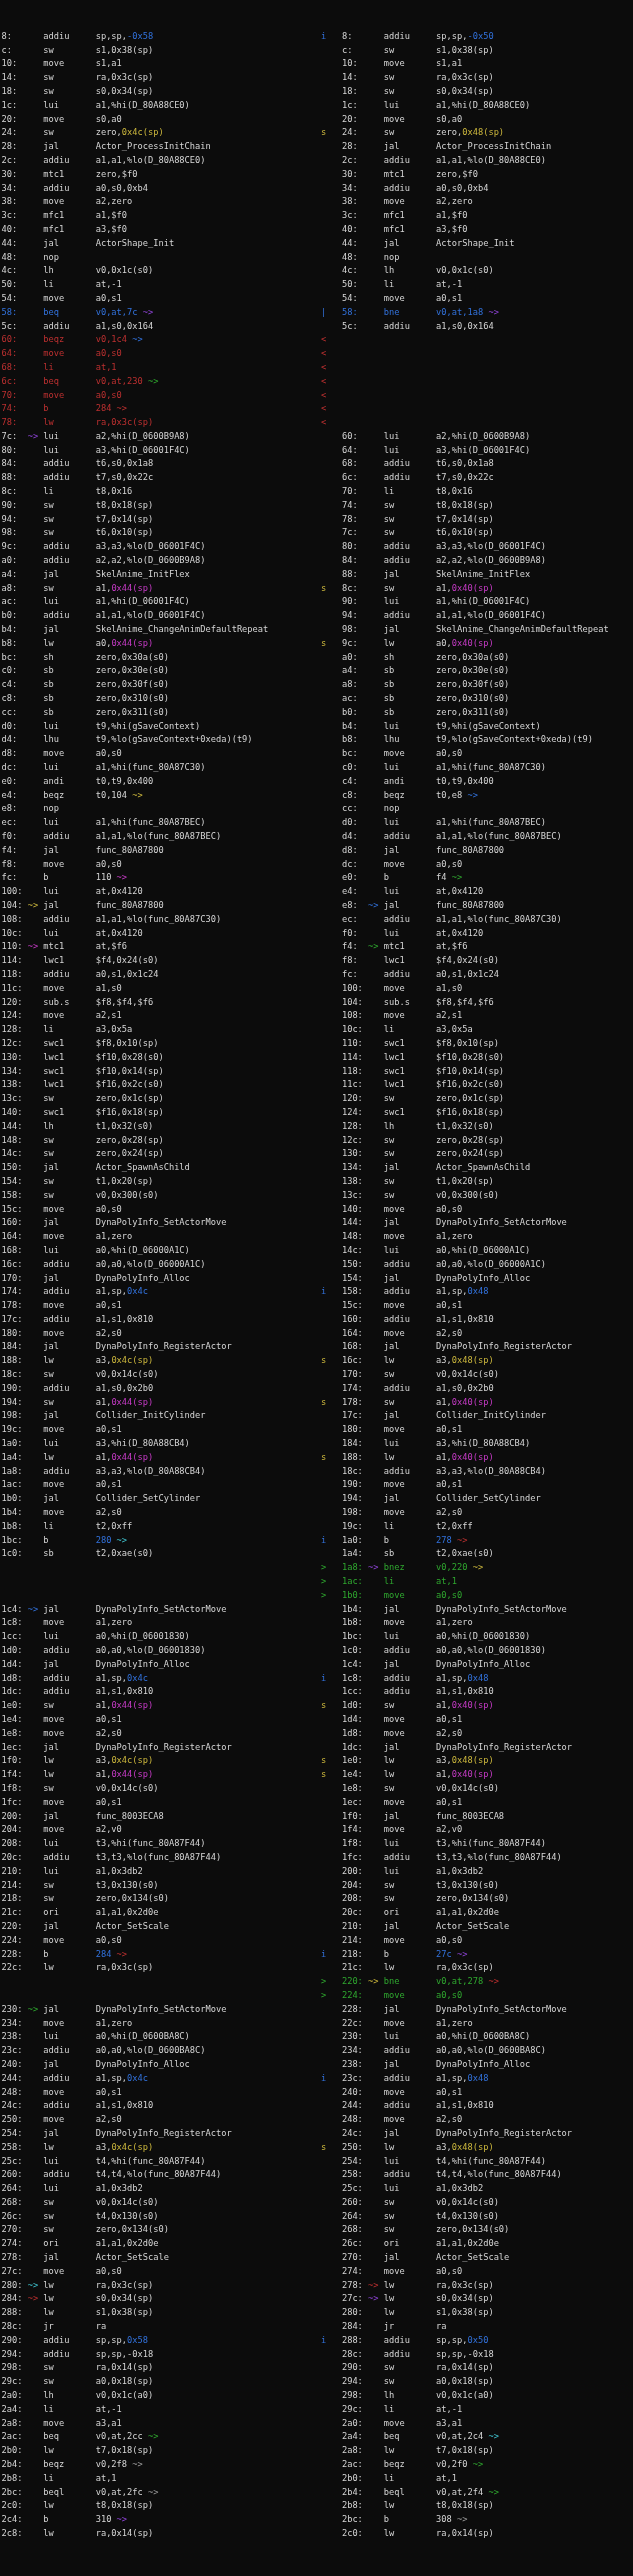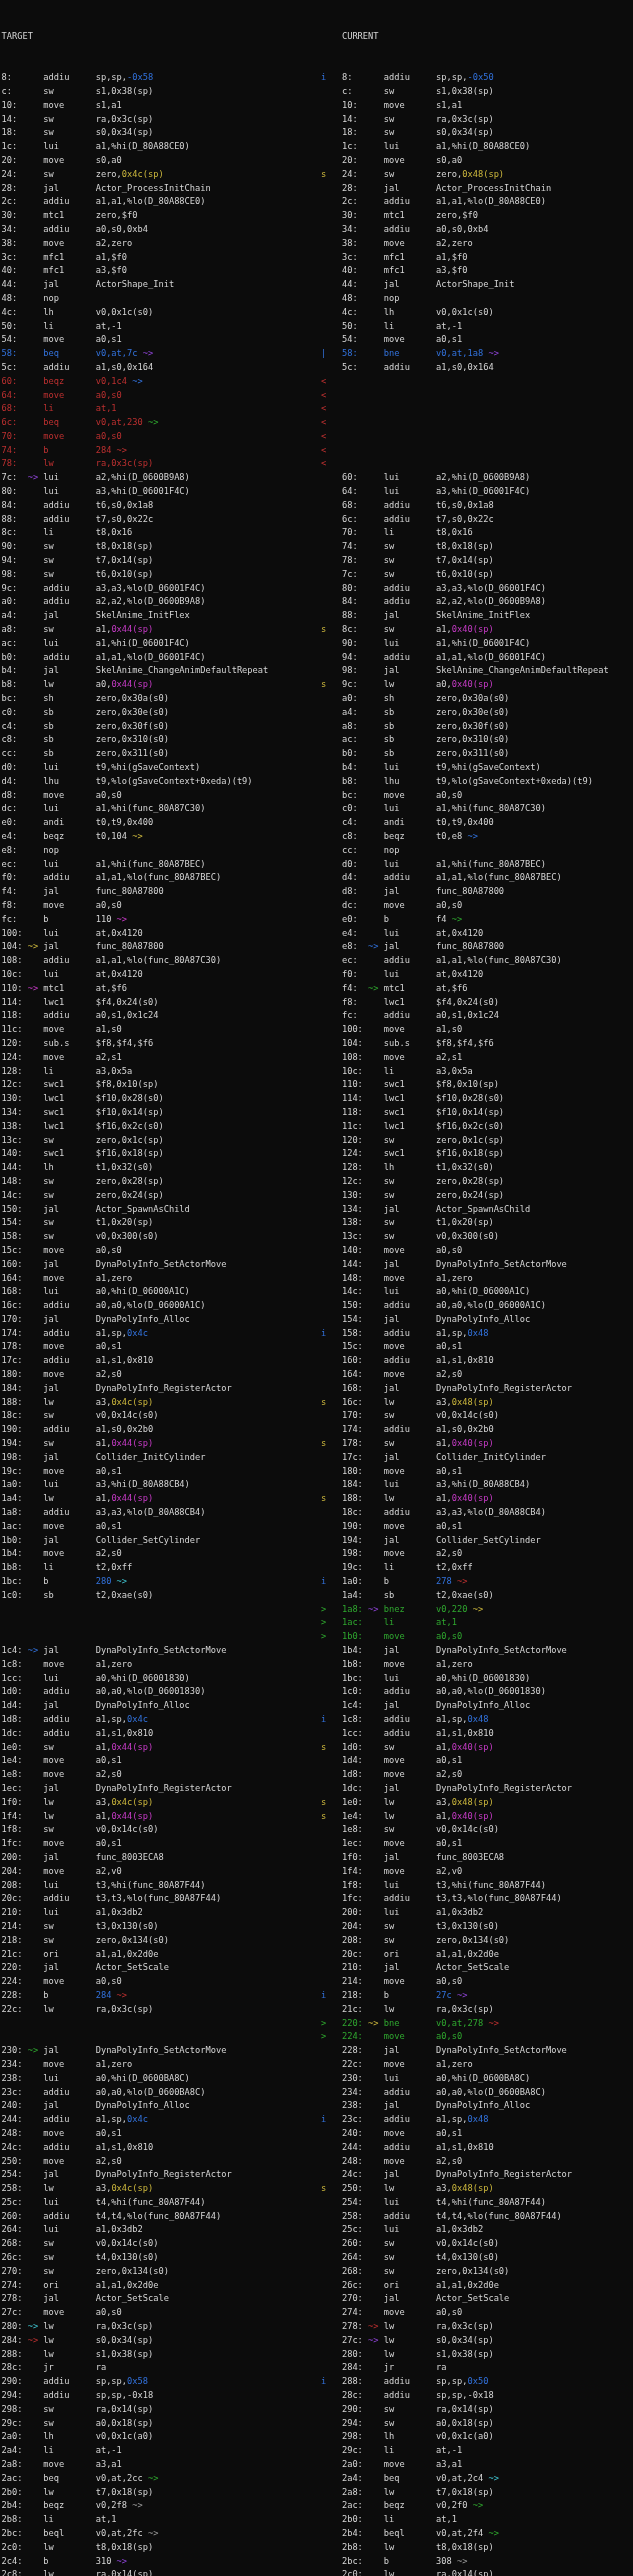--- a/index.html
+++ b/index.html
@@ -18,19 +18,15 @@
   .r{color:#bd3030}   
   .g{color:#2fa82f}   
   .c{color:#3fc3cf}   
   .p{color:#8f44d8}   
   .e{color:#9a9a9a}   
 </style>
 </head>
 <body>
 
 <div class="term">
-  <div class="row">
-    <span class="lcol">TARGET</span>
-    <span class="rcol">    <span>CURRENT</span></span>
-  </div>
   <div id="rows"><div class="row"><span class="lcol"><span>8:   </span><span>   </span><span>addiu     </span><span>sp,sp,</span><span class="b">-0x58</span></span><span class="rcol"><span class="b">i   </span><span>8:   </span><span>   </span><span>addiu     </span><span>sp,sp,</span><span class="b">-0x50</span></span></div><div class="row"><span class="lcol"><span>c:   </span><span>   </span><span>sw        </span><span>s1,0x38(sp)</span></span><span class="rcol"><span>    </span><span>c:   </span><span>   </span><span>sw        </span><span>s1,0x38(sp)</span></span></div><div class="row"><span class="lcol"><span>10:  </span><span>   </span><span>move      </span><span>s1,a1</span></span><span class="rcol"><span>    </span><span>10:  </span><span>   </span><span>move      </span><span>s1,a1</span></span></div><div class="row"><span class="lcol"><span>14:  </span><span>   </span><span>sw        </span><span>ra,0x3c(sp)</span></span><span class="rcol"><span>    </span><span>14:  </span><span>   </span><span>sw        </span><span>ra,0x3c(sp)</span></span></div><div class="row"><span class="lcol"><span>18:  </span><span>   </span><span>sw        </span><span>s0,0x34(sp)</span></span><span class="rcol"><span>    </span><span>18:  </span><span>   </span><span>sw        </span><span>s0,0x34(sp)</span></span></div><div class="row"><span class="lcol"><span>1c:  </span><span>   </span><span>lui       </span><span>a1,%hi(D_80A88CE0)</span></span><span class="rcol"><span>    </span><span>1c:  </span><span>   </span><span>lui       </span><span>a1,%hi(D_80A88CE0)</span></span></div><div class="row"><span class="lcol"><span>20:  </span><span>   </span><span>move      </span><span>s0,a0</span></span><span class="rcol"><span>    </span><span>20:  </span><span>   </span><span>move      </span><span>s0,a0</span></span></div><div class="row"><span class="lcol"><span>24:  </span><span>   </span><span>sw        </span><span>zero,</span><span class="y">0x4c(sp)</span></span><span class="rcol"><span class="y">s   </span><span>24:  </span><span>   </span><span>sw        </span><span>zero,</span><span class="y">0x48(sp)</span></span></div><div class="row"><span class="lcol"><span>28:  </span><span>   </span><span>jal       </span><span>Actor_ProcessInitChain</span></span><span class="rcol"><span>    </span><span>28:  </span><span>   </span><span>jal       </span><span>Actor_ProcessInitChain</span></span></div><div class="row"><span class="lcol"><span>2c:  </span><span>   </span><span>addiu     </span><span>a1,a1,%lo(D_80A88CE0)</span></span><span class="rcol"><span>    </span><span>2c:  </span><span>   </span><span>addiu     </span><span>a1,a1,%lo(D_80A88CE0)</span></span></div><div class="row"><span class="lcol"><span>30:  </span><span>   </span><span>mtc1      </span><span>zero,$f0</span></span><span class="rcol"><span>    </span><span>30:  </span><span>   </span><span>mtc1      </span><span>zero,$f0</span></span></div><div class="row"><span class="lcol"><span>34:  </span><span>   </span><span>addiu     </span><span>a0,s0,0xb4</span></span><span class="rcol"><span>    </span><span>34:  </span><span>   </span><span>addiu     </span><span>a0,s0,0xb4</span></span></div><div class="row"><span class="lcol"><span>38:  </span><span>   </span><span>move      </span><span>a2,zero</span></span><span class="rcol"><span>    </span><span>38:  </span><span>   </span><span>move      </span><span>a2,zero</span></span></div><div class="row"><span class="lcol"><span>3c:  </span><span>   </span><span>mfc1      </span><span>a1,$f0</span></span><span class="rcol"><span>    </span><span>3c:  </span><span>   </span><span>mfc1      </span><span>a1,$f0</span></span></div><div class="row"><span class="lcol"><span>40:  </span><span>   </span><span>mfc1      </span><span>a3,$f0</span></span><span class="rcol"><span>    </span><span>40:  </span><span>   </span><span>mfc1      </span><span>a3,$f0</span></span></div><div class="row"><span class="lcol"><span>44:  </span><span>   </span><span>jal       </span><span>ActorShape_Init</span></span><span class="rcol"><span>    </span><span>44:  </span><span>   </span><span>jal       </span><span>ActorShape_Init</span></span></div><div class="row"><span class="lcol"><span>48:  </span><span>   </span><span>nop       </span></span><span class="rcol"><span>    </span><span>48:  </span><span>   </span><span>nop       </span></span></div><div class="row"><span class="lcol"><span>4c:  </span><span>   </span><span>lh        </span><span>v0,0x1c(s0)</span></span><span class="rcol"><span>    </span><span>4c:  </span><span>   </span><span>lh        </span><span>v0,0x1c(s0)</span></span></div><div class="row"><span class="lcol"><span>50:  </span><span>   </span><span>li        </span><span>at,-1</span></span><span class="rcol"><span>    </span><span>50:  </span><span>   </span><span>li        </span><span>at,-1</span></span></div><div class="row"><span class="lcol"><span>54:  </span><span>   </span><span>move      </span><span>a0,s1</span></span><span class="rcol"><span>    </span><span>54:  </span><span>   </span><span>move      </span><span>a0,s1</span></span></div><div class="row"><span class="lcol"><span class="b">58:  </span><span>   </span><span class="b">beq       </span><span class="b">v0,at,7c</span><span class="p"> ~&gt;</span></span><span class="rcol"><span class="b">|   </span><span class="b">58:  </span><span>   </span><span class="b">bne       </span><span class="b">v0,at,1a8</span><span class="p"> ~&gt;</span></span></div><div class="row"><span class="lcol"><span>5c:  </span><span>   </span><span>addiu     </span><span>a1,s0,0x164</span></span><span class="rcol"><span>    </span><span>5c:  </span><span>   </span><span>addiu     </span><span>a1,s0,0x164</span></span></div><div class="row"><span class="lcol"><span class="r">60:  </span><span>   </span><span class="r">beqz      </span><span class="r">v0,1c4</span><span class="b"> ~&gt;</span></span><span class="rcol"><span class="r">&lt;   </span></span></div><div class="row"><span class="lcol"><span class="r">64:  </span><span>   </span><span class="r">move      </span><span class="r">a0,s0</span></span><span class="rcol"><span class="r">&lt;   </span></span></div><div class="row"><span class="lcol"><span class="r">68:  </span><span>   </span><span class="r">li        </span><span class="r">at,1</span></span><span class="rcol"><span class="r">&lt;   </span></span></div><div class="row"><span class="lcol"><span class="r">6c:  </span><span>   </span><span class="r">beq       </span><span class="r">v0,at,230</span><span class="g"> ~&gt;</span></span><span class="rcol"><span class="r">&lt;   </span></span></div><div class="row"><span class="lcol"><span class="r">70:  </span><span>   </span><span class="r">move      </span><span class="r">a0,s0</span></span><span class="rcol"><span class="r">&lt;   </span></span></div><div class="row"><span class="lcol"><span class="r">74:  </span><span>   </span><span class="r">b         </span><span class="r">284</span><span class="r"> ~&gt;</span></span><span class="rcol"><span class="r">&lt;   </span></span></div><div class="row"><span class="lcol"><span class="r">78:  </span><span>   </span><span class="r">lw        </span><span class="r">ra,0x3c(sp)</span></span><span class="rcol"><span class="r">&lt;   </span></span></div><div class="row"><span class="lcol"><span>7c:  </span><span class="p">~&gt; </span><span>lui       </span><span>a2,%hi(D_0600B9A8)</span></span><span class="rcol"><span>    </span><span>60:  </span><span>   </span><span>lui       </span><span>a2,%hi(D_0600B9A8)</span></span></div><div class="row"><span class="lcol"><span>80:  </span><span>   </span><span>lui       </span><span>a3,%hi(D_06001F4C)</span></span><span class="rcol"><span>    </span><span>64:  </span><span>   </span><span>lui       </span><span>a3,%hi(D_06001F4C)</span></span></div><div class="row"><span class="lcol"><span>84:  </span><span>   </span><span>addiu     </span><span>t6,s0,0x1a8</span></span><span class="rcol"><span>    </span><span>68:  </span><span>   </span><span>addiu     </span><span>t6,s0,0x1a8</span></span></div><div class="row"><span class="lcol"><span>88:  </span><span>   </span><span>addiu     </span><span>t7,s0,0x22c</span></span><span class="rcol"><span>    </span><span>6c:  </span><span>   </span><span>addiu     </span><span>t7,s0,0x22c</span></span></div><div class="row"><span class="lcol"><span>8c:  </span><span>   </span><span>li        </span><span>t8,0x16</span></span><span class="rcol"><span>    </span><span>70:  </span><span>   </span><span>li        </span><span>t8,0x16</span></span></div><div class="row"><span class="lcol"><span>90:  </span><span>   </span><span>sw        </span><span>t8,0x18(sp)</span></span><span class="rcol"><span>    </span><span>74:  </span><span>   </span><span>sw        </span><span>t8,0x18(sp)</span></span></div><div class="row"><span class="lcol"><span>94:  </span><span>   </span><span>sw        </span><span>t7,0x14(sp)</span></span><span class="rcol"><span>    </span><span>78:  </span><span>   </span><span>sw        </span><span>t7,0x14(sp)</span></span></div><div class="row"><span class="lcol"><span>98:  </span><span>   </span><span>sw        </span><span>t6,0x10(sp)</span></span><span class="rcol"><span>    </span><span>7c:  </span><span>   </span><span>sw        </span><span>t6,0x10(sp)</span></span></div><div class="row"><span class="lcol"><span>9c:  </span><span>   </span><span>addiu     </span><span>a3,a3,%lo(D_06001F4C)</span></span><span class="rcol"><span>    </span><span>80:  </span><span>   </span><span>addiu     </span><span>a3,a3,%lo(D_06001F4C)</span></span></div><div class="row"><span class="lcol"><span>a0:  </span><span>   </span><span>addiu     </span><span>a2,a2,%lo(D_0600B9A8)</span></span><span class="rcol"><span>    </span><span>84:  </span><span>   </span><span>addiu     </span><span>a2,a2,%lo(D_0600B9A8)</span></span></div><div class="row"><span class="lcol"><span>a4:  </span><span>   </span><span>jal       </span><span>SkelAnime_InitFlex</span></span><span class="rcol"><span>    </span><span>88:  </span><span>   </span><span>jal       </span><span>SkelAnime_InitFlex</span></span></div><div class="row"><span class="lcol"><span>a8:  </span><span>   </span><span>sw        </span><span>a1,</span><span class="m">0x44(sp)</span></span><span class="rcol"><span class="y">s   </span><span>8c:  </span><span>   </span><span>sw        </span><span>a1,</span><span class="m">0x40(sp)</span></span></div><div class="row"><span class="lcol"><span>ac:  </span><span>   </span><span>lui       </span><span>a1,%hi(D_06001F4C)</span></span><span class="rcol"><span>    </span><span>90:  </span><span>   </span><span>lui       </span><span>a1,%hi(D_06001F4C)</span></span></div><div class="row"><span class="lcol"><span>b0:  </span><span>   </span><span>addiu     </span><span>a1,a1,%lo(D_06001F4C)</span></span><span class="rcol"><span>    </span><span>94:  </span><span>   </span><span>addiu     </span><span>a1,a1,%lo(D_06001F4C)</span></span></div><div class="row"><span class="lcol"><span>b4:  </span><span>   </span><span>jal       </span><span>SkelAnime_ChangeAnimDefaultRepeat</span></span><span class="rcol"><span>    </span><span>98:  </span><span>   </span><span>jal       </span><span>SkelAnime_ChangeAnimDefaultRepeat</span></span></div><div class="row"><span class="lcol"><span>b8:  </span><span>   </span><span>lw        </span><span>a0,</span><span class="m">0x44(sp)</span></span><span class="rcol"><span class="y">s   </span><span>9c:  </span><span>   </span><span>lw        </span><span>a0,</span><span class="m">0x40(sp)</span></span></div><div class="row"><span class="lcol"><span>bc:  </span><span>   </span><span>sh        </span><span>zero,0x30a(s0)</span></span><span class="rcol"><span>    </span><span>a0:  </span><span>   </span><span>sh        </span><span>zero,0x30a(s0)</span></span></div><div class="row"><span class="lcol"><span>c0:  </span><span>   </span><span>sb        </span><span>zero,0x30e(s0)</span></span><span class="rcol"><span>    </span><span>a4:  </span><span>   </span><span>sb        </span><span>zero,0x30e(s0)</span></span></div><div class="row"><span class="lcol"><span>c4:  </span><span>   </span><span>sb        </span><span>zero,0x30f(s0)</span></span><span class="rcol"><span>    </span><span>a8:  </span><span>   </span><span>sb        </span><span>zero,0x30f(s0)</span></span></div><div class="row"><span class="lcol"><span>c8:  </span><span>   </span><span>sb        </span><span>zero,0x310(s0)</span></span><span class="rcol"><span>    </span><span>ac:  </span><span>   </span><span>sb        </span><span>zero,0x310(s0)</span></span></div><div class="row"><span class="lcol"><span>cc:  </span><span>   </span><span>sb        </span><span>zero,0x311(s0)</span></span><span class="rcol"><span>    </span><span>b0:  </span><span>   </span><span>sb        </span><span>zero,0x311(s0)</span></span></div><div class="row"><span class="lcol"><span>d0:  </span><span>   </span><span>lui       </span><span>t9,%hi(gSaveContext)</span></span><span class="rcol"><span>    </span><span>b4:  </span><span>   </span><span>lui       </span><span>t9,%hi(gSaveContext)</span></span></div><div class="row"><span class="lcol"><span>d4:  </span><span>   </span><span>lhu       </span><span>t9,%lo(gSaveContext+0xeda)(t9)</span></span><span class="rcol"><span>    </span><span>b8:  </span><span>   </span><span>lhu       </span><span>t9,%lo(gSaveContext+0xeda)(t9)</span></span></div><div class="row"><span class="lcol"><span>d8:  </span><span>   </span><span>move      </span><span>a0,s0</span></span><span class="rcol"><span>    </span><span>bc:  </span><span>   </span><span>move      </span><span>a0,s0</span></span></div><div class="row"><span class="lcol"><span>dc:  </span><span>   </span><span>lui       </span><span>a1,%hi(func_80A87C30)</span></span><span class="rcol"><span>    </span><span>c0:  </span><span>   </span><span>lui       </span><span>a1,%hi(func_80A87C30)</span></span></div><div class="row"><span class="lcol"><span>e0:  </span><span>   </span><span>andi      </span><span>t0,t9,0x400</span></span><span class="rcol"><span>    </span><span>c4:  </span><span>   </span><span>andi      </span><span>t0,t9,0x400</span></span></div><div class="row"><span class="lcol"><span>e4:  </span><span>   </span><span>beqz      </span><span>t0,104</span><span class="y"> ~&gt;</span></span><span class="rcol"><span>    </span><span>c8:  </span><span>   </span><span>beqz      </span><span>t0,e8</span><span class="b"> ~&gt;</span></span></div><div class="row"><span class="lcol"><span>e8:  </span><span>   </span><span>nop       </span></span><span class="rcol"><span>    </span><span>cc:  </span><span>   </span><span>nop       </span></span></div><div class="row"><span class="lcol"><span>ec:  </span><span>   </span><span>lui       </span><span>a1,%hi(func_80A87BEC)</span></span><span class="rcol"><span>    </span><span>d0:  </span><span>   </span><span>lui       </span><span>a1,%hi(func_80A87BEC)</span></span></div><div class="row"><span class="lcol"><span>f0:  </span><span>   </span><span>addiu     </span><span>a1,a1,%lo(func_80A87BEC)</span></span><span class="rcol"><span>    </span><span>d4:  </span><span>   </span><span>addiu     </span><span>a1,a1,%lo(func_80A87BEC)</span></span></div><div class="row"><span class="lcol"><span>f4:  </span><span>   </span><span>jal       </span><span>func_80A87800</span></span><span class="rcol"><span>    </span><span>d8:  </span><span>   </span><span>jal       </span><span>func_80A87800</span></span></div><div class="row"><span class="lcol"><span>f8:  </span><span>   </span><span>move      </span><span>a0,s0</span></span><span class="rcol"><span>    </span><span>dc:  </span><span>   </span><span>move      </span><span>a0,s0</span></span></div><div class="row"><span class="lcol"><span>fc:  </span><span>   </span><span>b         </span><span>110</span><span class="m"> ~&gt;</span></span><span class="rcol"><span>    </span><span>e0:  </span><span>   </span><span>b         </span><span>f4</span><span class="g"> ~&gt;</span></span></div><div class="row"><span class="lcol"><span>100: </span><span>   </span><span>lui       </span><span>at,0x4120</span></span><span class="rcol"><span>    </span><span>e4:  </span><span>   </span><span>lui       </span><span>at,0x4120</span></span></div><div class="row"><span class="lcol"><span>104: </span><span class="y">~&gt; </span><span>jal       </span><span>func_80A87800</span></span><span class="rcol"><span>    </span><span>e8:  </span><span class="b">~&gt; </span><span>jal       </span><span>func_80A87800</span></span></div><div class="row"><span class="lcol"><span>108: </span><span>   </span><span>addiu     </span><span>a1,a1,%lo(func_80A87C30)</span></span><span class="rcol"><span>    </span><span>ec:  </span><span>   </span><span>addiu     </span><span>a1,a1,%lo(func_80A87C30)</span></span></div><div class="row"><span class="lcol"><span>10c: </span><span>   </span><span>lui       </span><span>at,0x4120</span></span><span class="rcol"><span>    </span><span>f0:  </span><span>   </span><span>lui       </span><span>at,0x4120</span></span></div><div class="row"><span class="lcol"><span>110: </span><span class="m">~&gt; </span><span>mtc1      </span><span>at,$f6</span></span><span class="rcol"><span>    </span><span>f4:  </span><span class="g">~&gt; </span><span>mtc1      </span><span>at,$f6</span></span></div><div class="row"><span class="lcol"><span>114: </span><span>   </span><span>lwc1      </span><span>$f4,0x24(s0)</span></span><span class="rcol"><span>    </span><span>f8:  </span><span>   </span><span>lwc1      </span><span>$f4,0x24(s0)</span></span></div><div class="row"><span class="lcol"><span>118: </span><span>   </span><span>addiu     </span><span>a0,s1,0x1c24</span></span><span class="rcol"><span>    </span><span>fc:  </span><span>   </span><span>addiu     </span><span>a0,s1,0x1c24</span></span></div><div class="row"><span class="lcol"><span>11c: </span><span>   </span><span>move      </span><span>a1,s0</span></span><span class="rcol"><span>    </span><span>100: </span><span>   </span><span>move      </span><span>a1,s0</span></span></div><div class="row"><span class="lcol"><span>120: </span><span>   </span><span>sub.s     </span><span>$f8,$f4,$f6</span></span><span class="rcol"><span>    </span><span>104: </span><span>   </span><span>sub.s     </span><span>$f8,$f4,$f6</span></span></div><div class="row"><span class="lcol"><span>124: </span><span>   </span><span>move      </span><span>a2,s1</span></span><span class="rcol"><span>    </span><span>108: </span><span>   </span><span>move      </span><span>a2,s1</span></span></div><div class="row"><span class="lcol"><span>128: </span><span>   </span><span>li        </span><span>a3,0x5a</span></span><span class="rcol"><span>    </span><span>10c: </span><span>   </span><span>li        </span><span>a3,0x5a</span></span></div><div class="row"><span class="lcol"><span>12c: </span><span>   </span><span>swc1      </span><span>$f8,0x10(sp)</span></span><span class="rcol"><span>    </span><span>110: </span><span>   </span><span>swc1      </span><span>$f8,0x10(sp)</span></span></div><div class="row"><span class="lcol"><span>130: </span><span>   </span><span>lwc1      </span><span>$f10,0x28(s0)</span></span><span class="rcol"><span>    </span><span>114: </span><span>   </span><span>lwc1      </span><span>$f10,0x28(s0)</span></span></div><div class="row"><span class="lcol"><span>134: </span><span>   </span><span>swc1      </span><span>$f10,0x14(sp)</span></span><span class="rcol"><span>    </span><span>118: </span><span>   </span><span>swc1      </span><span>$f10,0x14(sp)</span></span></div><div class="row"><span class="lcol"><span>138: </span><span>   </span><span>lwc1      </span><span>$f16,0x2c(s0)</span></span><span class="rcol"><span>    </span><span>11c: </span><span>   </span><span>lwc1      </span><span>$f16,0x2c(s0)</span></span></div><div class="row"><span class="lcol"><span>13c: </span><span>   </span><span>sw        </span><span>zero,0x1c(sp)</span></span><span class="rcol"><span>    </span><span>120: </span><span>   </span><span>sw        </span><span>zero,0x1c(sp)</span></span></div><div class="row"><span class="lcol"><span>140: </span><span>   </span><span>swc1      </span><span>$f16,0x18(sp)</span></span><span class="rcol"><span>    </span><span>124: </span><span>   </span><span>swc1      </span><span>$f16,0x18(sp)</span></span></div><div class="row"><span class="lcol"><span>144: </span><span>   </span><span>lh        </span><span>t1,0x32(s0)</span></span><span class="rcol"><span>    </span><span>128: </span><span>   </span><span>lh        </span><span>t1,0x32(s0)</span></span></div><div class="row"><span class="lcol"><span>148: </span><span>   </span><span>sw        </span><span>zero,0x28(sp)</span></span><span class="rcol"><span>    </span><span>12c: </span><span>   </span><span>sw        </span><span>zero,0x28(sp)</span></span></div><div class="row"><span class="lcol"><span>14c: </span><span>   </span><span>sw        </span><span>zero,0x24(sp)</span></span><span class="rcol"><span>    </span><span>130: </span><span>   </span><span>sw        </span><span>zero,0x24(sp)</span></span></div><div class="row"><span class="lcol"><span>150: </span><span>   </span><span>jal       </span><span>Actor_SpawnAsChild</span></span><span class="rcol"><span>    </span><span>134: </span><span>   </span><span>jal       </span><span>Actor_SpawnAsChild</span></span></div><div class="row"><span class="lcol"><span>154: </span><span>   </span><span>sw        </span><span>t1,0x20(sp)</span></span><span class="rcol"><span>    </span><span>138: </span><span>   </span><span>sw        </span><span>t1,0x20(sp)</span></span></div><div class="row"><span class="lcol"><span>158: </span><span>   </span><span>sw        </span><span>v0,0x300(s0)</span></span><span class="rcol"><span>    </span><span>13c: </span><span>   </span><span>sw        </span><span>v0,0x300(s0)</span></span></div><div class="row"><span class="lcol"><span>15c: </span><span>   </span><span>move      </span><span>a0,s0</span></span><span class="rcol"><span>    </span><span>140: </span><span>   </span><span>move      </span><span>a0,s0</span></span></div><div class="row"><span class="lcol"><span>160: </span><span>   </span><span>jal       </span><span>DynaPolyInfo_SetActorMove</span></span><span class="rcol"><span>    </span><span>144: </span><span>   </span><span>jal       </span><span>DynaPolyInfo_SetActorMove</span></span></div><div class="row"><span class="lcol"><span>164: </span><span>   </span><span>move      </span><span>a1,zero</span></span><span class="rcol"><span>    </span><span>148: </span><span>   </span><span>move      </span><span>a1,zero</span></span></div><div class="row"><span class="lcol"><span>168: </span><span>   </span><span>lui       </span><span>a0,%hi(D_06000A1C)</span></span><span class="rcol"><span>    </span><span>14c: </span><span>   </span><span>lui       </span><span>a0,%hi(D_06000A1C)</span></span></div><div class="row"><span class="lcol"><span>16c: </span><span>   </span><span>addiu     </span><span>a0,a0,%lo(D_06000A1C)</span></span><span class="rcol"><span>    </span><span>150: </span><span>   </span><span>addiu     </span><span>a0,a0,%lo(D_06000A1C)</span></span></div><div class="row"><span class="lcol"><span>170: </span><span>   </span><span>jal       </span><span>DynaPolyInfo_Alloc</span></span><span class="rcol"><span>    </span><span>154: </span><span>   </span><span>jal       </span><span>DynaPolyInfo_Alloc</span></span></div><div class="row"><span class="lcol"><span>174: </span><span>   </span><span>addiu     </span><span>a1,sp,</span><span class="b">0x4c</span></span><span class="rcol"><span class="b">i   </span><span>158: </span><span>   </span><span>addiu     </span><span>a1,sp,</span><span class="b">0x48</span></span></div><div class="row"><span class="lcol"><span>178: </span><span>   </span><span>move      </span><span>a0,s1</span></span><span class="rcol"><span>    </span><span>15c: </span><span>   </span><span>move      </span><span>a0,s1</span></span></div><div class="row"><span class="lcol"><span>17c: </span><span>   </span><span>addiu     </span><span>a1,s1,0x810</span></span><span class="rcol"><span>    </span><span>160: </span><span>   </span><span>addiu     </span><span>a1,s1,0x810</span></span></div><div class="row"><span class="lcol"><span>180: </span><span>   </span><span>move      </span><span>a2,s0</span></span><span class="rcol"><span>    </span><span>164: </span><span>   </span><span>move      </span><span>a2,s0</span></span></div><div class="row"><span class="lcol"><span>184: </span><span>   </span><span>jal       </span><span>DynaPolyInfo_RegisterActor</span></span><span class="rcol"><span>    </span><span>168: </span><span>   </span><span>jal       </span><span>DynaPolyInfo_RegisterActor</span></span></div><div class="row"><span class="lcol"><span>188: </span><span>   </span><span>lw        </span><span>a3,</span><span class="y">0x4c(sp)</span></span><span class="rcol"><span class="y">s   </span><span>16c: </span><span>   </span><span>lw        </span><span>a3,</span><span class="y">0x48(sp)</span></span></div><div class="row"><span class="lcol"><span>18c: </span><span>   </span><span>sw        </span><span>v0,0x14c(s0)</span></span><span class="rcol"><span>    </span><span>170: </span><span>   </span><span>sw        </span><span>v0,0x14c(s0)</span></span></div><div class="row"><span class="lcol"><span>190: </span><span>   </span><span>addiu     </span><span>a1,s0,0x2b0</span></span><span class="rcol"><span>    </span><span>174: </span><span>   </span><span>addiu     </span><span>a1,s0,0x2b0</span></span></div><div class="row"><span class="lcol"><span>194: </span><span>   </span><span>sw        </span><span>a1,</span><span class="m">0x44(sp)</span></span><span class="rcol"><span class="y">s   </span><span>178: </span><span>   </span><span>sw        </span><span>a1,</span><span class="m">0x40(sp)</span></span></div><div class="row"><span class="lcol"><span>198: </span><span>   </span><span>jal       </span><span>Collider_InitCylinder</span></span><span class="rcol"><span>    </span><span>17c: </span><span>   </span><span>jal       </span><span>Collider_InitCylinder</span></span></div><div class="row"><span class="lcol"><span>19c: </span><span>   </span><span>move      </span><span>a0,s1</span></span><span class="rcol"><span>    </span><span>180: </span><span>   </span><span>move      </span><span>a0,s1</span></span></div><div class="row"><span class="lcol"><span>1a0: </span><span>   </span><span>lui       </span><span>a3,%hi(D_80A88CB4)</span></span><span class="rcol"><span>    </span><span>184: </span><span>   </span><span>lui       </span><span>a3,%hi(D_80A88CB4)</span></span></div><div class="row"><span class="lcol"><span>1a4: </span><span>   </span><span>lw        </span><span>a1,</span><span class="m">0x44(sp)</span></span><span class="rcol"><span class="y">s   </span><span>188: </span><span>   </span><span>lw        </span><span>a1,</span><span class="m">0x40(sp)</span></span></div><div class="row"><span class="lcol"><span>1a8: </span><span>   </span><span>addiu     </span><span>a3,a3,%lo(D_80A88CB4)</span></span><span class="rcol"><span>    </span><span>18c: </span><span>   </span><span>addiu     </span><span>a3,a3,%lo(D_80A88CB4)</span></span></div><div class="row"><span class="lcol"><span>1ac: </span><span>   </span><span>move      </span><span>a0,s1</span></span><span class="rcol"><span>    </span><span>190: </span><span>   </span><span>move      </span><span>a0,s1</span></span></div><div class="row"><span class="lcol"><span>1b0: </span><span>   </span><span>jal       </span><span>Collider_SetCylinder</span></span><span class="rcol"><span>    </span><span>194: </span><span>   </span><span>jal       </span><span>Collider_SetCylinder</span></span></div><div class="row"><span class="lcol"><span>1b4: </span><span>   </span><span>move      </span><span>a2,s0</span></span><span class="rcol"><span>    </span><span>198: </span><span>   </span><span>move      </span><span>a2,s0</span></span></div><div class="row"><span class="lcol"><span>1b8: </span><span>   </span><span>li        </span><span>t2,0xff</span></span><span class="rcol"><span>    </span><span>19c: </span><span>   </span><span>li        </span><span>t2,0xff</span></span></div><div class="row"><span class="lcol"><span>1bc: </span><span>   </span><span>b         </span><span class="b">280</span><span class="c"> ~&gt;</span></span><span class="rcol"><span class="b">i   </span><span>1a0: </span><span>   </span><span>b         </span><span class="b">278</span><span class="r"> ~&gt;</span></span></div><div class="row"><span class="lcol"><span>1c0: </span><span>   </span><span>sb        </span><span>t2,0xae(s0)</span></span><span class="rcol"><span>    </span><span>1a4: </span><span>   </span><span>sb        </span><span>t2,0xae(s0)</span></span></div><div class="row"><span class="lcol"></span><span class="rcol"><span class="g">&gt;   </span><span class="g">1a8: </span><span class="p">~&gt; </span><span class="g">bnez      </span><span class="g">v0,220</span><span class="y"> ~&gt;</span></span></div><div class="row"><span class="lcol"></span><span class="rcol"><span class="g">&gt;   </span><span class="g">1ac: </span><span>   </span><span class="g">li        </span><span class="g">at,1</span></span></div><div class="row"><span class="lcol"></span><span class="rcol"><span class="g">&gt;   </span><span class="g">1b0: </span><span>   </span><span class="g">move      </span><span class="g">a0,s0</span></span></div><div class="row"><span class="lcol"><span>1c4: </span><span class="b">~&gt; </span><span>jal       </span><span>DynaPolyInfo_SetActorMove</span></span><span class="rcol"><span>    </span><span>1b4: </span><span>   </span><span>jal       </span><span>DynaPolyInfo_SetActorMove</span></span></div><div class="row"><span class="lcol"><span>1c8: </span><span>   </span><span>move      </span><span>a1,zero</span></span><span class="rcol"><span>    </span><span>1b8: </span><span>   </span><span>move      </span><span>a1,zero</span></span></div><div class="row"><span class="lcol"><span>1cc: </span><span>   </span><span>lui       </span><span>a0,%hi(D_06001830)</span></span><span class="rcol"><span>    </span><span>1bc: </span><span>   </span><span>lui       </span><span>a0,%hi(D_06001830)</span></span></div><div class="row"><span class="lcol"><span>1d0: </span><span>   </span><span>addiu     </span><span>a0,a0,%lo(D_06001830)</span></span><span class="rcol"><span>    </span><span>1c0: </span><span>   </span><span>addiu     </span><span>a0,a0,%lo(D_06001830)</span></span></div><div class="row"><span class="lcol"><span>1d4: </span><span>   </span><span>jal       </span><span>DynaPolyInfo_Alloc</span></span><span class="rcol"><span>    </span><span>1c4: </span><span>   </span><span>jal       </span><span>DynaPolyInfo_Alloc</span></span></div><div class="row"><span class="lcol"><span>1d8: </span><span>   </span><span>addiu     </span><span>a1,sp,</span><span class="b">0x4c</span></span><span class="rcol"><span class="b">i   </span><span>1c8: </span><span>   </span><span>addiu     </span><span>a1,sp,</span><span class="b">0x48</span></span></div><div class="row"><span class="lcol"><span>1dc: </span><span>   </span><span>addiu     </span><span>a1,s1,0x810</span></span><span class="rcol"><span>    </span><span>1cc: </span><span>   </span><span>addiu     </span><span>a1,s1,0x810</span></span></div><div class="row"><span class="lcol"><span>1e0: </span><span>   </span><span>sw        </span><span>a1,</span><span class="m">0x44(sp)</span></span><span class="rcol"><span class="y">s   </span><span>1d0: </span><span>   </span><span>sw        </span><span>a1,</span><span class="m">0x40(sp)</span></span></div><div class="row"><span class="lcol"><span>1e4: </span><span>   </span><span>move      </span><span>a0,s1</span></span><span class="rcol"><span>    </span><span>1d4: </span><span>   </span><span>move      </span><span>a0,s1</span></span></div><div class="row"><span class="lcol"><span>1e8: </span><span>   </span><span>move      </span><span>a2,s0</span></span><span class="rcol"><span>    </span><span>1d8: </span><span>   </span><span>move      </span><span>a2,s0</span></span></div><div class="row"><span class="lcol"><span>1ec: </span><span>   </span><span>jal       </span><span>DynaPolyInfo_RegisterActor</span></span><span class="rcol"><span>    </span><span>1dc: </span><span>   </span><span>jal       </span><span>DynaPolyInfo_RegisterActor</span></span></div><div class="row"><span class="lcol"><span>1f0: </span><span>   </span><span>lw        </span><span>a3,</span><span class="y">0x4c(sp)</span></span><span class="rcol"><span class="y">s   </span><span>1e0: </span><span>   </span><span>lw        </span><span>a3,</span><span class="y">0x48(sp)</span></span></div><div class="row"><span class="lcol"><span>1f4: </span><span>   </span><span>lw        </span><span>a1,</span><span class="m">0x44(sp)</span></span><span class="rcol"><span class="y">s   </span><span>1e4: </span><span>   </span><span>lw        </span><span>a1,</span><span class="m">0x40(sp)</span></span></div><div class="row"><span class="lcol"><span>1f8: </span><span>   </span><span>sw        </span><span>v0,0x14c(s0)</span></span><span class="rcol"><span>    </span><span>1e8: </span><span>   </span><span>sw        </span><span>v0,0x14c(s0)</span></span></div><div class="row"><span class="lcol"><span>1fc: </span><span>   </span><span>move      </span><span>a0,s1</span></span><span class="rcol"><span>    </span><span>1ec: </span><span>   </span><span>move      </span><span>a0,s1</span></span></div><div class="row"><span class="lcol"><span>200: </span><span>   </span><span>jal       </span><span>func_8003ECA8</span></span><span class="rcol"><span>    </span><span>1f0: </span><span>   </span><span>jal       </span><span>func_8003ECA8</span></span></div><div class="row"><span class="lcol"><span>204: </span><span>   </span><span>move      </span><span>a2,v0</span></span><span class="rcol"><span>    </span><span>1f4: </span><span>   </span><span>move      </span><span>a2,v0</span></span></div><div class="row"><span class="lcol"><span>208: </span><span>   </span><span>lui       </span><span>t3,%hi(func_80A87F44)</span></span><span class="rcol"><span>    </span><span>1f8: </span><span>   </span><span>lui       </span><span>t3,%hi(func_80A87F44)</span></span></div><div class="row"><span class="lcol"><span>20c: </span><span>   </span><span>addiu     </span><span>t3,t3,%lo(func_80A87F44)</span></span><span class="rcol"><span>    </span><span>1fc: </span><span>   </span><span>addiu     </span><span>t3,t3,%lo(func_80A87F44)</span></span></div><div class="row"><span class="lcol"><span>210: </span><span>   </span><span>lui       </span><span>a1,0x3db2</span></span><span class="rcol"><span>    </span><span>200: </span><span>   </span><span>lui       </span><span>a1,0x3db2</span></span></div><div class="row"><span class="lcol"><span>214: </span><span>   </span><span>sw        </span><span>t3,0x130(s0)</span></span><span class="rcol"><span>    </span><span>204: </span><span>   </span><span>sw        </span><span>t3,0x130(s0)</span></span></div><div class="row"><span class="lcol"><span>218: </span><span>   </span><span>sw        </span><span>zero,0x134(s0)</span></span><span class="rcol"><span>    </span><span>208: </span><span>   </span><span>sw        </span><span>zero,0x134(s0)</span></span></div><div class="row"><span class="lcol"><span>21c: </span><span>   </span><span>ori       </span><span>a1,a1,0x2d0e</span></span><span class="rcol"><span>    </span><span>20c: </span><span>   </span><span>ori       </span><span>a1,a1,0x2d0e</span></span></div><div class="row"><span class="lcol"><span>220: </span><span>   </span><span>jal       </span><span>Actor_SetScale</span></span><span class="rcol"><span>    </span><span>210: </span><span>   </span><span>jal       </span><span>Actor_SetScale</span></span></div><div class="row"><span class="lcol"><span>224: </span><span>   </span><span>move      </span><span>a0,s0</span></span><span class="rcol"><span>    </span><span>214: </span><span>   </span><span>move      </span><span>a0,s0</span></span></div><div class="row"><span class="lcol"><span>228: </span><span>   </span><span>b         </span><span class="b">284</span><span class="r"> ~&gt;</span></span><span class="rcol"><span class="b">i   </span><span>218: </span><span>   </span><span>b         </span><span class="b">27c</span><span class="p"> ~&gt;</span></span></div><div class="row"><span class="lcol"><span>22c: </span><span>   </span><span>lw        </span><span>ra,0x3c(sp)</span></span><span class="rcol"><span>    </span><span>21c: </span><span>   </span><span>lw        </span><span>ra,0x3c(sp)</span></span></div><div class="row"><span class="lcol"></span><span class="rcol"><span class="g">&gt;   </span><span class="g">220: </span><span class="y">~&gt; </span><span class="g">bne       </span><span class="g">v0,at,278</span><span class="r"> ~&gt;</span></span></div><div class="row"><span class="lcol"></span><span class="rcol"><span class="g">&gt;   </span><span class="g">224: </span><span>   </span><span class="g">move      </span><span class="g">a0,s0</span></span></div><div class="row"><span class="lcol"><span>230: </span><span class="g">~&gt; </span><span>jal       </span><span>DynaPolyInfo_SetActorMove</span></span><span class="rcol"><span>    </span><span>228: </span><span>   </span><span>jal       </span><span>DynaPolyInfo_SetActorMove</span></span></div><div class="row"><span class="lcol"><span>234: </span><span>   </span><span>move      </span><span>a1,zero</span></span><span class="rcol"><span>    </span><span>22c: </span><span>   </span><span>move      </span><span>a1,zero</span></span></div><div class="row"><span class="lcol"><span>238: </span><span>   </span><span>lui       </span><span>a0,%hi(D_0600BA8C)</span></span><span class="rcol"><span>    </span><span>230: </span><span>   </span><span>lui       </span><span>a0,%hi(D_0600BA8C)</span></span></div><div class="row"><span class="lcol"><span>23c: </span><span>   </span><span>addiu     </span><span>a0,a0,%lo(D_0600BA8C)</span></span><span class="rcol"><span>    </span><span>234: </span><span>   </span><span>addiu     </span><span>a0,a0,%lo(D_0600BA8C)</span></span></div><div class="row"><span class="lcol"><span>240: </span><span>   </span><span>jal       </span><span>DynaPolyInfo_Alloc</span></span><span class="rcol"><span>    </span><span>238: </span><span>   </span><span>jal       </span><span>DynaPolyInfo_Alloc</span></span></div><div class="row"><span class="lcol"><span>244: </span><span>   </span><span>addiu     </span><span>a1,sp,</span><span class="b">0x4c</span></span><span class="rcol"><span class="b">i   </span><span>23c: </span><span>   </span><span>addiu     </span><span>a1,sp,</span><span class="b">0x48</span></span></div><div class="row"><span class="lcol"><span>248: </span><span>   </span><span>move      </span><span>a0,s1</span></span><span class="rcol"><span>    </span><span>240: </span><span>   </span><span>move      </span><span>a0,s1</span></span></div><div class="row"><span class="lcol"><span>24c: </span><span>   </span><span>addiu     </span><span>a1,s1,0x810</span></span><span class="rcol"><span>    </span><span>244: </span><span>   </span><span>addiu     </span><span>a1,s1,0x810</span></span></div><div class="row"><span class="lcol"><span>250: </span><span>   </span><span>move      </span><span>a2,s0</span></span><span class="rcol"><span>    </span><span>248: </span><span>   </span><span>move      </span><span>a2,s0</span></span></div><div class="row"><span class="lcol"><span>254: </span><span>   </span><span>jal       </span><span>DynaPolyInfo_RegisterActor</span></span><span class="rcol"><span>    </span><span>24c: </span><span>   </span><span>jal       </span><span>DynaPolyInfo_RegisterActor</span></span></div><div class="row"><span class="lcol"><span>258: </span><span>   </span><span>lw        </span><span>a3,</span><span class="y">0x4c(sp)</span></span><span class="rcol"><span class="y">s   </span><span>250: </span><span>   </span><span>lw        </span><span>a3,</span><span class="y">0x48(sp)</span></span></div><div class="row"><span class="lcol"><span>25c: </span><span>   </span><span>lui       </span><span>t4,%hi(func_80A87F44)</span></span><span class="rcol"><span>    </span><span>254: </span><span>   </span><span>lui       </span><span>t4,%hi(func_80A87F44)</span></span></div><div class="row"><span class="lcol"><span>260: </span><span>   </span><span>addiu     </span><span>t4,t4,%lo(func_80A87F44)</span></span><span class="rcol"><span>    </span><span>258: </span><span>   </span><span>addiu     </span><span>t4,t4,%lo(func_80A87F44)</span></span></div><div class="row"><span class="lcol"><span>264: </span><span>   </span><span>lui       </span><span>a1,0x3db2</span></span><span class="rcol"><span>    </span><span>25c: </span><span>   </span><span>lui       </span><span>a1,0x3db2</span></span></div><div class="row"><span class="lcol"><span>268: </span><span>   </span><span>sw        </span><span>v0,0x14c(s0)</span></span><span class="rcol"><span>    </span><span>260: </span><span>   </span><span>sw        </span><span>v0,0x14c(s0)</span></span></div><div class="row"><span class="lcol"><span>26c: </span><span>   </span><span>sw        </span><span>t4,0x130(s0)</span></span><span class="rcol"><span>    </span><span>264: </span><span>   </span><span>sw        </span><span>t4,0x130(s0)</span></span></div><div class="row"><span class="lcol"><span>270: </span><span>   </span><span>sw        </span><span>zero,0x134(s0)</span></span><span class="rcol"><span>    </span><span>268: </span><span>   </span><span>sw        </span><span>zero,0x134(s0)</span></span></div><div class="row"><span class="lcol"><span>274: </span><span>   </span><span>ori       </span><span>a1,a1,0x2d0e</span></span><span class="rcol"><span>    </span><span>26c: </span><span>   </span><span>ori       </span><span>a1,a1,0x2d0e</span></span></div><div class="row"><span class="lcol"><span>278: </span><span>   </span><span>jal       </span><span>Actor_SetScale</span></span><span class="rcol"><span>    </span><span>270: </span><span>   </span><span>jal       </span><span>Actor_SetScale</span></span></div><div class="row"><span class="lcol"><span>27c: </span><span>   </span><span>move      </span><span>a0,s0</span></span><span class="rcol"><span>    </span><span>274: </span><span>   </span><span>move      </span><span>a0,s0</span></span></div><div class="row"><span class="lcol"><span>280: </span><span class="c">~&gt; </span><span>lw        </span><span>ra,0x3c(sp)</span></span><span class="rcol"><span>    </span><span>278: </span><span class="r">~&gt; </span><span>lw        </span><span>ra,0x3c(sp)</span></span></div><div class="row"><span class="lcol"><span>284: </span><span class="r">~&gt; </span><span>lw        </span><span>s0,0x34(sp)</span></span><span class="rcol"><span>    </span><span>27c: </span><span class="p">~&gt; </span><span>lw        </span><span>s0,0x34(sp)</span></span></div><div class="row"><span class="lcol"><span>288: </span><span>   </span><span>lw        </span><span>s1,0x38(sp)</span></span><span class="rcol"><span>    </span><span>280: </span><span>   </span><span>lw        </span><span>s1,0x38(sp)</span></span></div><div class="row"><span class="lcol"><span>28c: </span><span>   </span><span>jr        </span><span>ra</span></span><span class="rcol"><span>    </span><span>284: </span><span>   </span><span>jr        </span><span>ra</span></span></div><div class="row"><span class="lcol"><span>290: </span><span>   </span><span>addiu     </span><span>sp,sp,</span><span class="b">0x58</span></span><span class="rcol"><span class="b">i   </span><span>288: </span><span>   </span><span>addiu     </span><span>sp,sp,</span><span class="b">0x50</span></span></div><div class="row"><span class="lcol"><span>294: </span><span>   </span><span>addiu     </span><span>sp,sp,-0x18</span></span><span class="rcol"><span>    </span><span>28c: </span><span>   </span><span>addiu     </span><span>sp,sp,-0x18</span></span></div><div class="row"><span class="lcol"><span>298: </span><span>   </span><span>sw        </span><span>ra,0x14(sp)</span></span><span class="rcol"><span>    </span><span>290: </span><span>   </span><span>sw        </span><span>ra,0x14(sp)</span></span></div><div class="row"><span class="lcol"><span>29c: </span><span>   </span><span>sw        </span><span>a0,0x18(sp)</span></span><span class="rcol"><span>    </span><span>294: </span><span>   </span><span>sw        </span><span>a0,0x18(sp)</span></span></div><div class="row"><span class="lcol"><span>2a0: </span><span>   </span><span>lh        </span><span>v0,0x1c(a0)</span></span><span class="rcol"><span>    </span><span>298: </span><span>   </span><span>lh        </span><span>v0,0x1c(a0)</span></span></div><div class="row"><span class="lcol"><span>2a4: </span><span>   </span><span>li        </span><span>at,-1</span></span><span class="rcol"><span>    </span><span>29c: </span><span>   </span><span>li        </span><span>at,-1</span></span></div><div class="row"><span class="lcol"><span>2a8: </span><span>   </span><span>move      </span><span>a3,a1</span></span><span class="rcol"><span>    </span><span>2a0: </span><span>   </span><span>move      </span><span>a3,a1</span></span></div><div class="row"><span class="lcol"><span>2ac: </span><span>   </span><span>beq       </span><span>v0,at,2cc</span><span class="g"> ~&gt;</span></span><span class="rcol"><span>    </span><span>2a4: </span><span>   </span><span>beq       </span><span>v0,at,2c4</span><span class="c"> ~&gt;</span></span></div><div class="row"><span class="lcol"><span>2b0: </span><span>   </span><span>lw        </span><span>t7,0x18(sp)</span></span><span class="rcol"><span>    </span><span>2a8: </span><span>   </span><span>lw        </span><span>t7,0x18(sp)</span></span></div><div class="row"><span class="lcol"><span>2b4: </span><span>   </span><span>beqz      </span><span>v0,2f8</span><span class="e"> ~&gt;</span></span><span class="rcol"><span>    </span><span>2ac: </span><span>   </span><span>beqz      </span><span>v0,2f0</span><span class="g"> ~&gt;</span></span></div><div class="row"><span class="lcol"><span>2b8: </span><span>   </span><span>li        </span><span>at,1</span></span><span class="rcol"><span>    </span><span>2b0: </span><span>   </span><span>li        </span><span>at,1</span></span></div><div class="row"><span class="lcol"><span>2bc: </span><span>   </span><span>beql      </span><span>v0,at,2fc</span><span class="e"> ~&gt;</span></span><span class="rcol"><span>    </span><span>2b4: </span><span>   </span><span>beql      </span><span>v0,at,2f4</span><span class="g"> ~&gt;</span></span></div><div class="row"><span class="lcol"><span>2c0: </span><span>   </span><span>lw        </span><span>t8,0x18(sp)</span></span><span class="rcol"><span>    </span><span>2b8: </span><span>   </span><span>lw        </span><span>t8,0x18(sp)</span></span></div><div class="row"><span class="lcol"><span>2c4: </span><span>   </span><span>b         </span><span>310</span><span class="p"> ~&gt;</span></span><span class="rcol"><span>    </span><span>2bc: </span><span>   </span><span>b         </span><span>308</span><span class="e"> ~&gt;</span></span></div><div class="row"><span class="lcol"><span>2c8: </span><span>   </span><span>lw        </span><span>ra,0x14(sp)</span></span><span class="rcol"><span>    </span><span>2c0: </span><span>   </span><span>lw        </span><span>ra,0x14(sp)</span></span></div></div>
 </div>
 
 
 </body></html>

